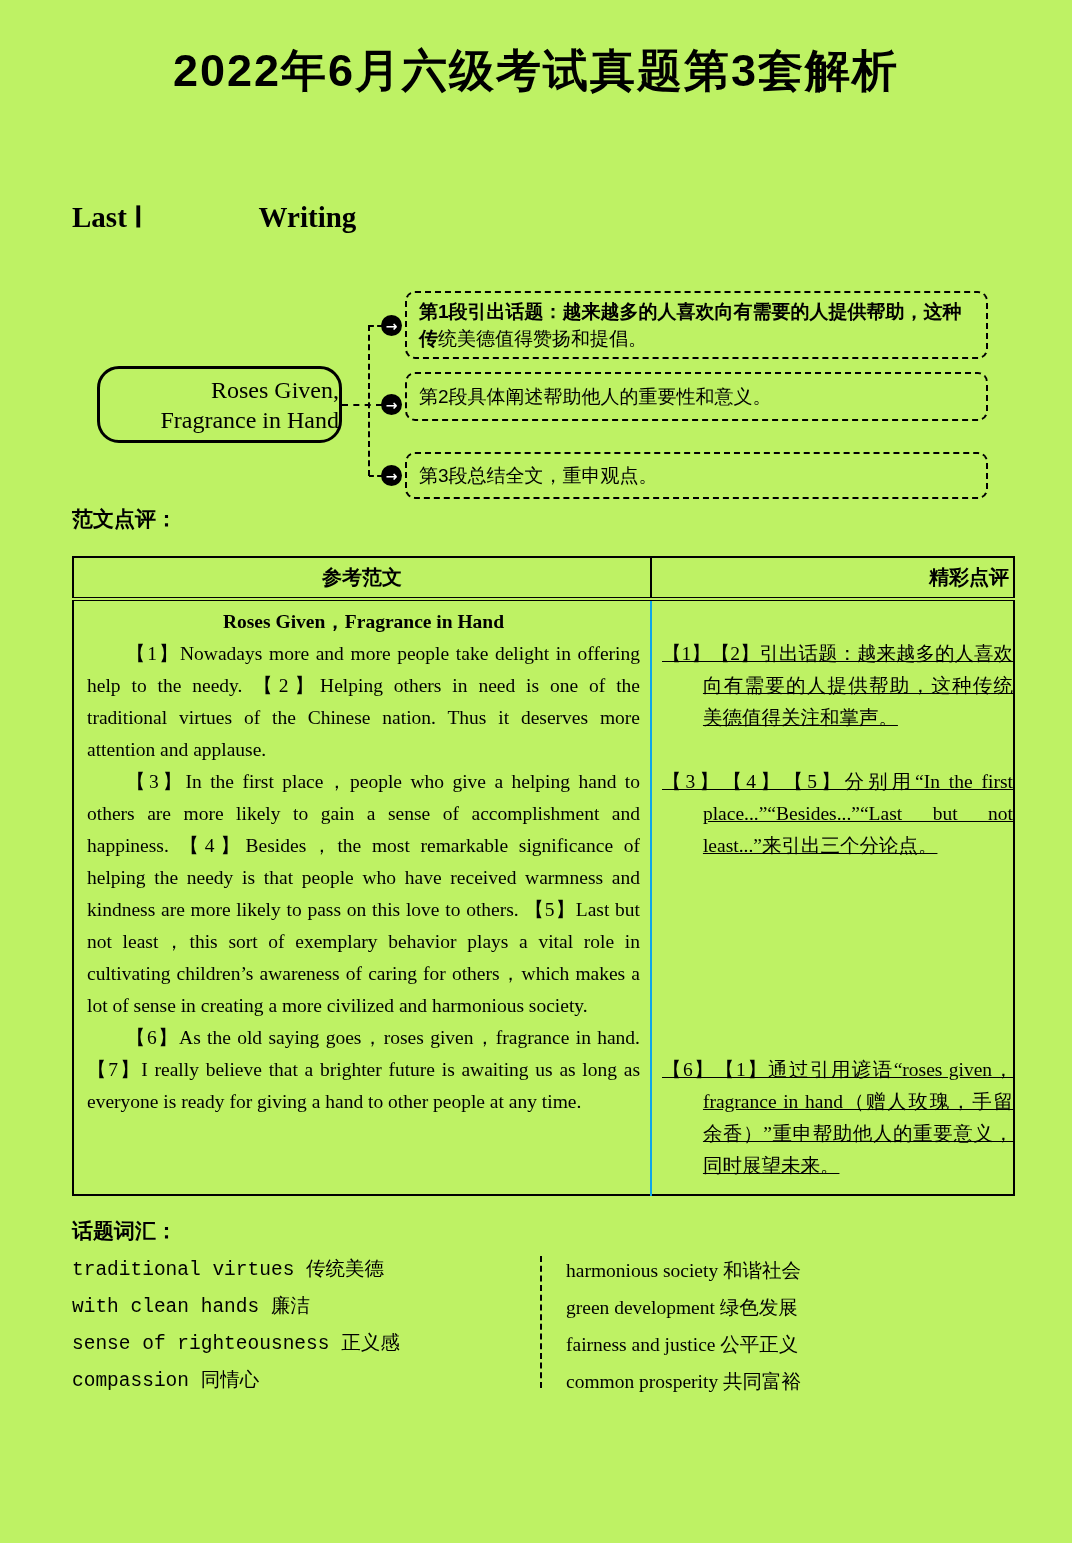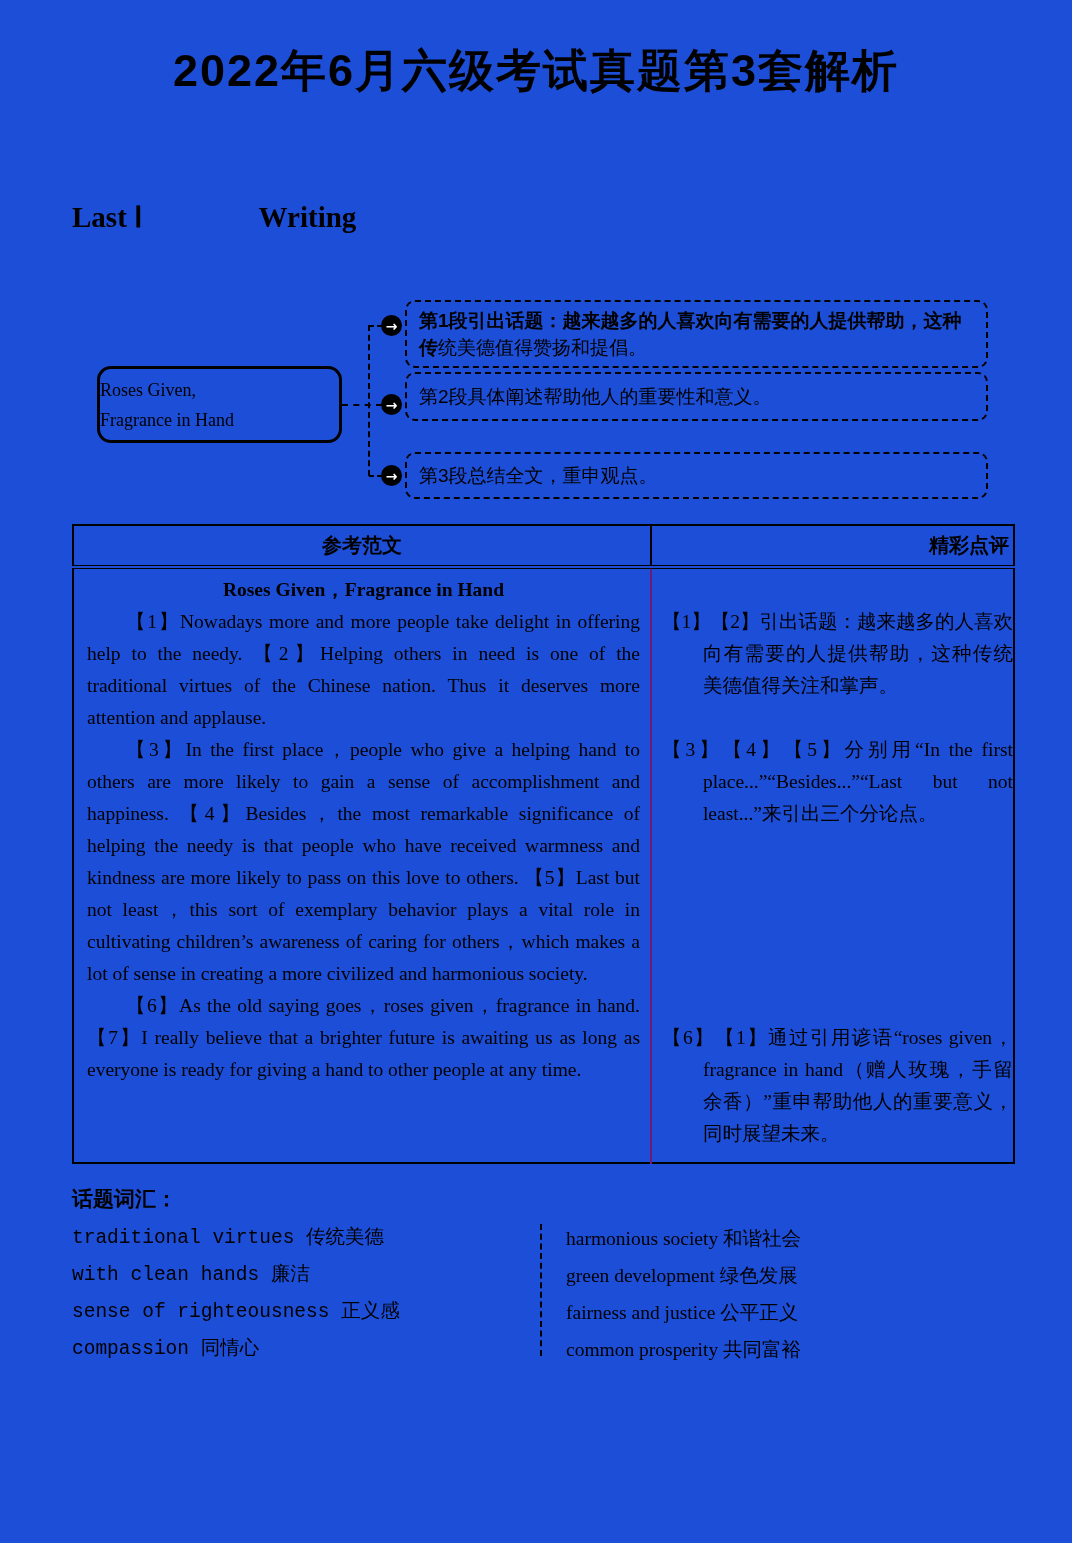--- a/index.html
+++ b/index.html
@@ -2,21 +2,21 @@
 <html><head>
 <meta charset="utf-8">
 <style>
   * { box-sizing: border-box; }
   html, body { margin: 0; padding: 0; background: #ffffff; }
   .page {
     position: relative;
     width: 1072px;
     height: 1543px;
     margin: 0;
-    background: #1d4ed8;
+    background: #bef264;
     color: #000000;
     font-family: "Liberation Serif", serif;
     overflow: hidden;
   }
 
   
   .doc-title {
     margin: 0;
     padding-top: 44px;
     text-align: center;
@@ -41,38 +41,38 @@
   .outline {
     position: relative;
     margin-top: 54px;
     height: 212px;
   }
   .topic-box {
     position: absolute;
     left: 97px; top: 78px;
     width: 245px; height: 77px;
     border: 3px solid #000;
-    border-radius: 14px;
+    border-radius: 22px;
     display: flex; flex-direction: column;
-    align-items: flex-start; justify-content: center;
-    font-size: 18px; line-height: 30px;
+    align-items: flex-end; justify-content: center;
+    font-size: 24px; line-height: 30px;
     text-align: center;
   }
   .branch {
     position: absolute;
     left: 405px;
     width: 583px;
     border: 2px dashed #000;
     border-radius: 10px;
     font-family: "Liberation Sans", sans-serif;
     font-size: 19px;
     line-height: 27px;
     padding: 5px 12px;
   }
-  .branch-1 { top: 12px;  height: 68px; }
+  .branch-1 { top: 3px;  height: 68px; }
   .branch-2 { top: 84px; height: 49px; display: flex; align-items: center; }
   .branch-3 { top: 164px; height: 47px; display: flex; align-items: center; }
   .branch .bold-part { font-weight: bold; }
 
   .conn { position: absolute; }
   .conn-h { border-top: 2px dashed #000; height: 0; }
   .conn-v { border-left: 2px dashed #000; width: 0; }
   .conn-main { left: 342px; top: 116px; width: 40px; }
   .conn-vline { left: 368px; top: 37px; height: 151px; }
   .conn-stub-1 { left: 369px; top: 37px;  width: 13px; }
@@ -119,21 +119,21 @@
     padding: 6px 4px;
     border-bottom: 4px double #000;
   }
   .review-table th.th-comment { border-left: 2px solid #000; text-align: right; }
   .review-table td {
     vertical-align: top;
     font-size: 19.5px;
     line-height: 32px;
   }
   .essay-cell { padding: 5px 10px 12px 13px; }
-  .comment-cell { padding: 5px 0 12px 10px; border-left: 2px solid #701a75; }
+  .comment-cell { padding: 5px 0 12px 10px; border-left: 2px solid #0ea5e9; text-decoration: underline; }
   .essay-title { text-align: center; font-weight: bold; }
   .essay-cell p {
     margin: 0;
     text-indent: 2em;
     text-align: justify;
   }
   .comment {
     padding-left: 2.1em;
     text-indent: -2.1em;
     text-align: justify;
@@ -193,20 +193,21 @@
       <span class="bold-part">第1段引出话题：越来越多的人喜欢向有需要的人提供帮助，这种传</span><span>统美德值得赞扬和提倡。</span>
     </div>
     <div class="branch branch-2">
       <span>第2段具体阐述帮助他人的重要性和意义。</span>
     </div>
     <div class="branch branch-3">
       <span>第3段总结全文，重申观点。</span>
     </div>
   </div>
 
+  <div class="section-label">范文点评：</div>
 
   <table class="review-table">
     <colgroup>
         <col class="col-essay">
         <col class="col-comment">
       </colgroup>
     <thead>
       <tr>
         <th>参考范文</th>
         <th class="th-comment">精彩点评</th>

